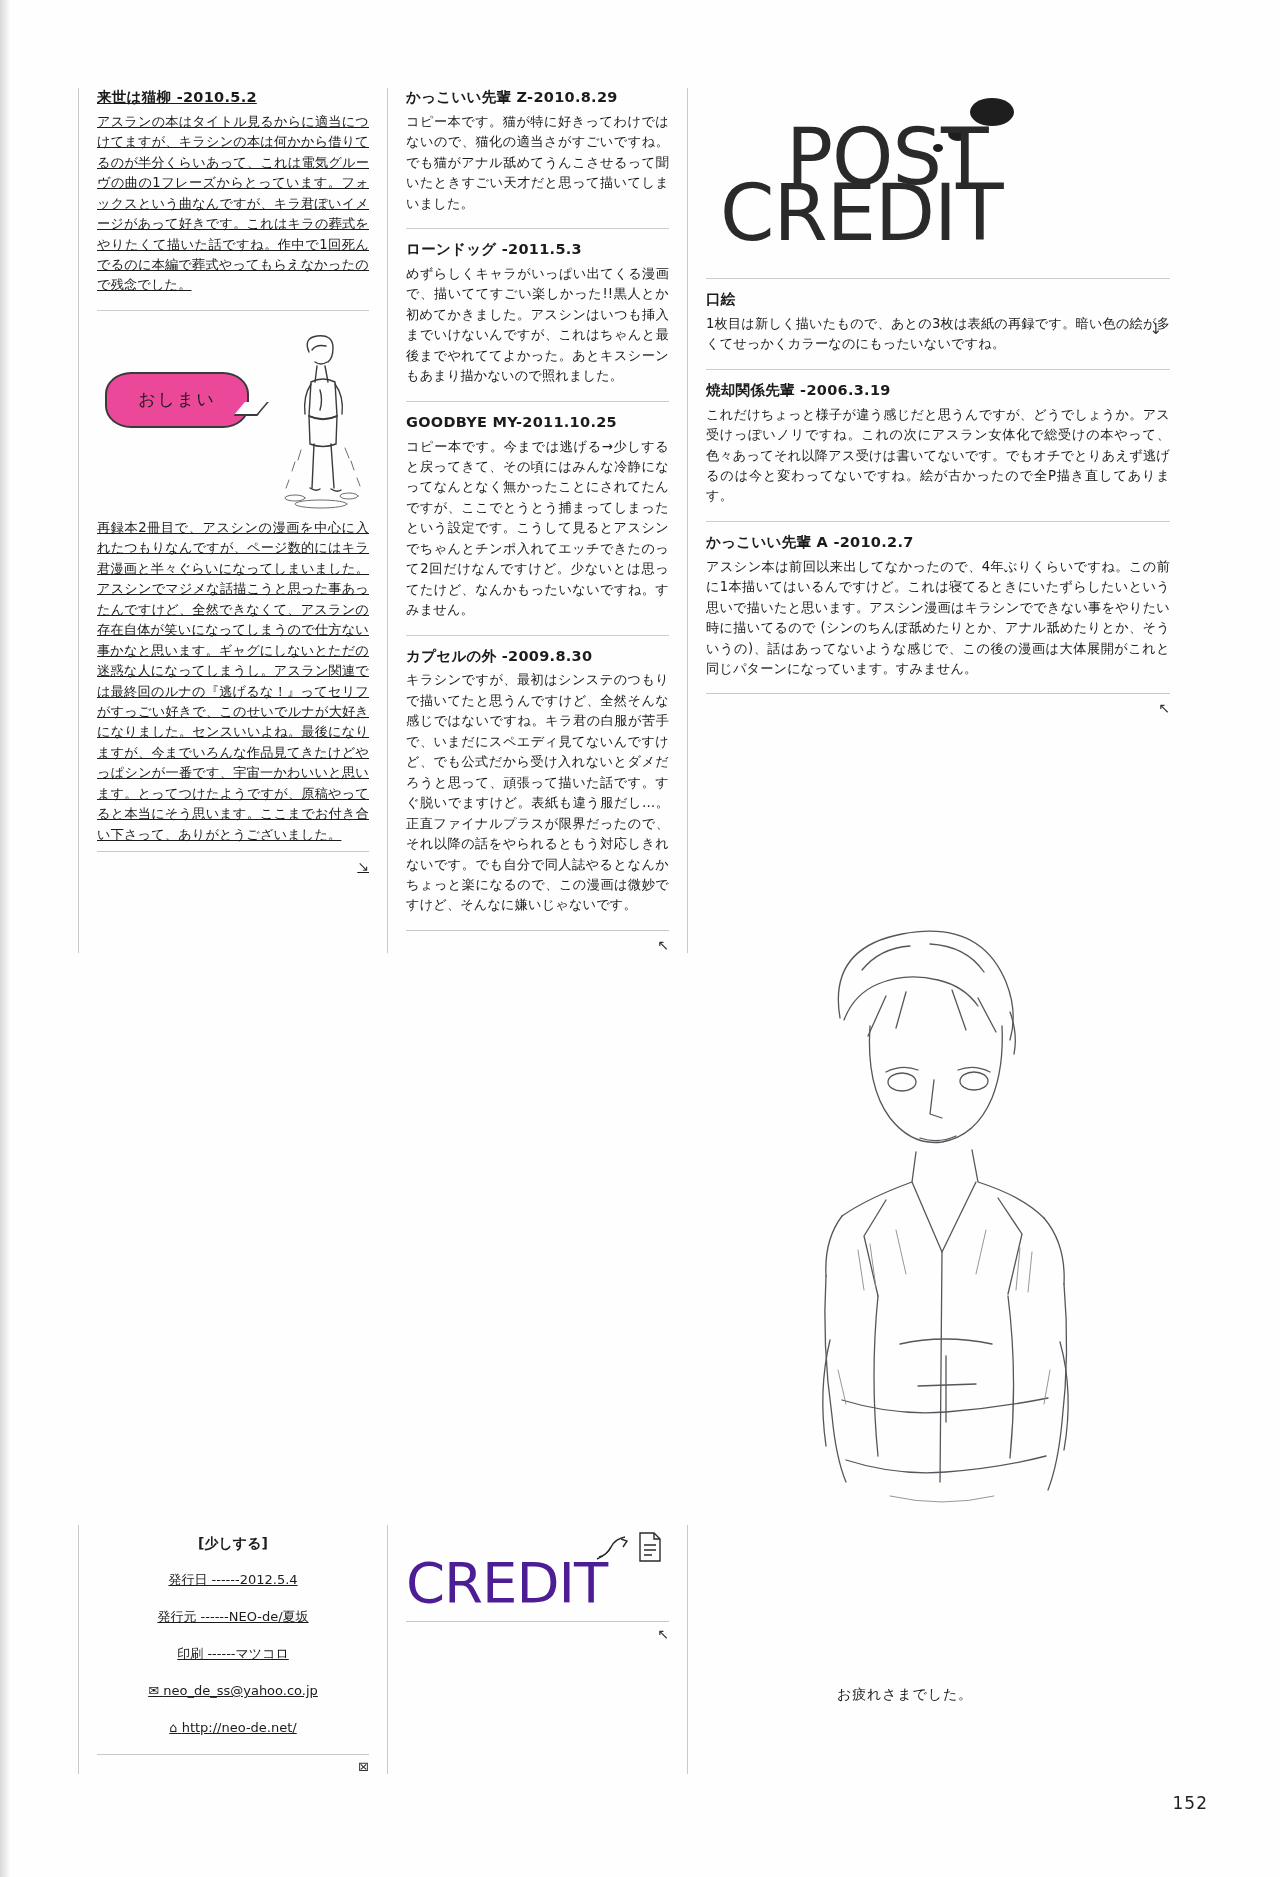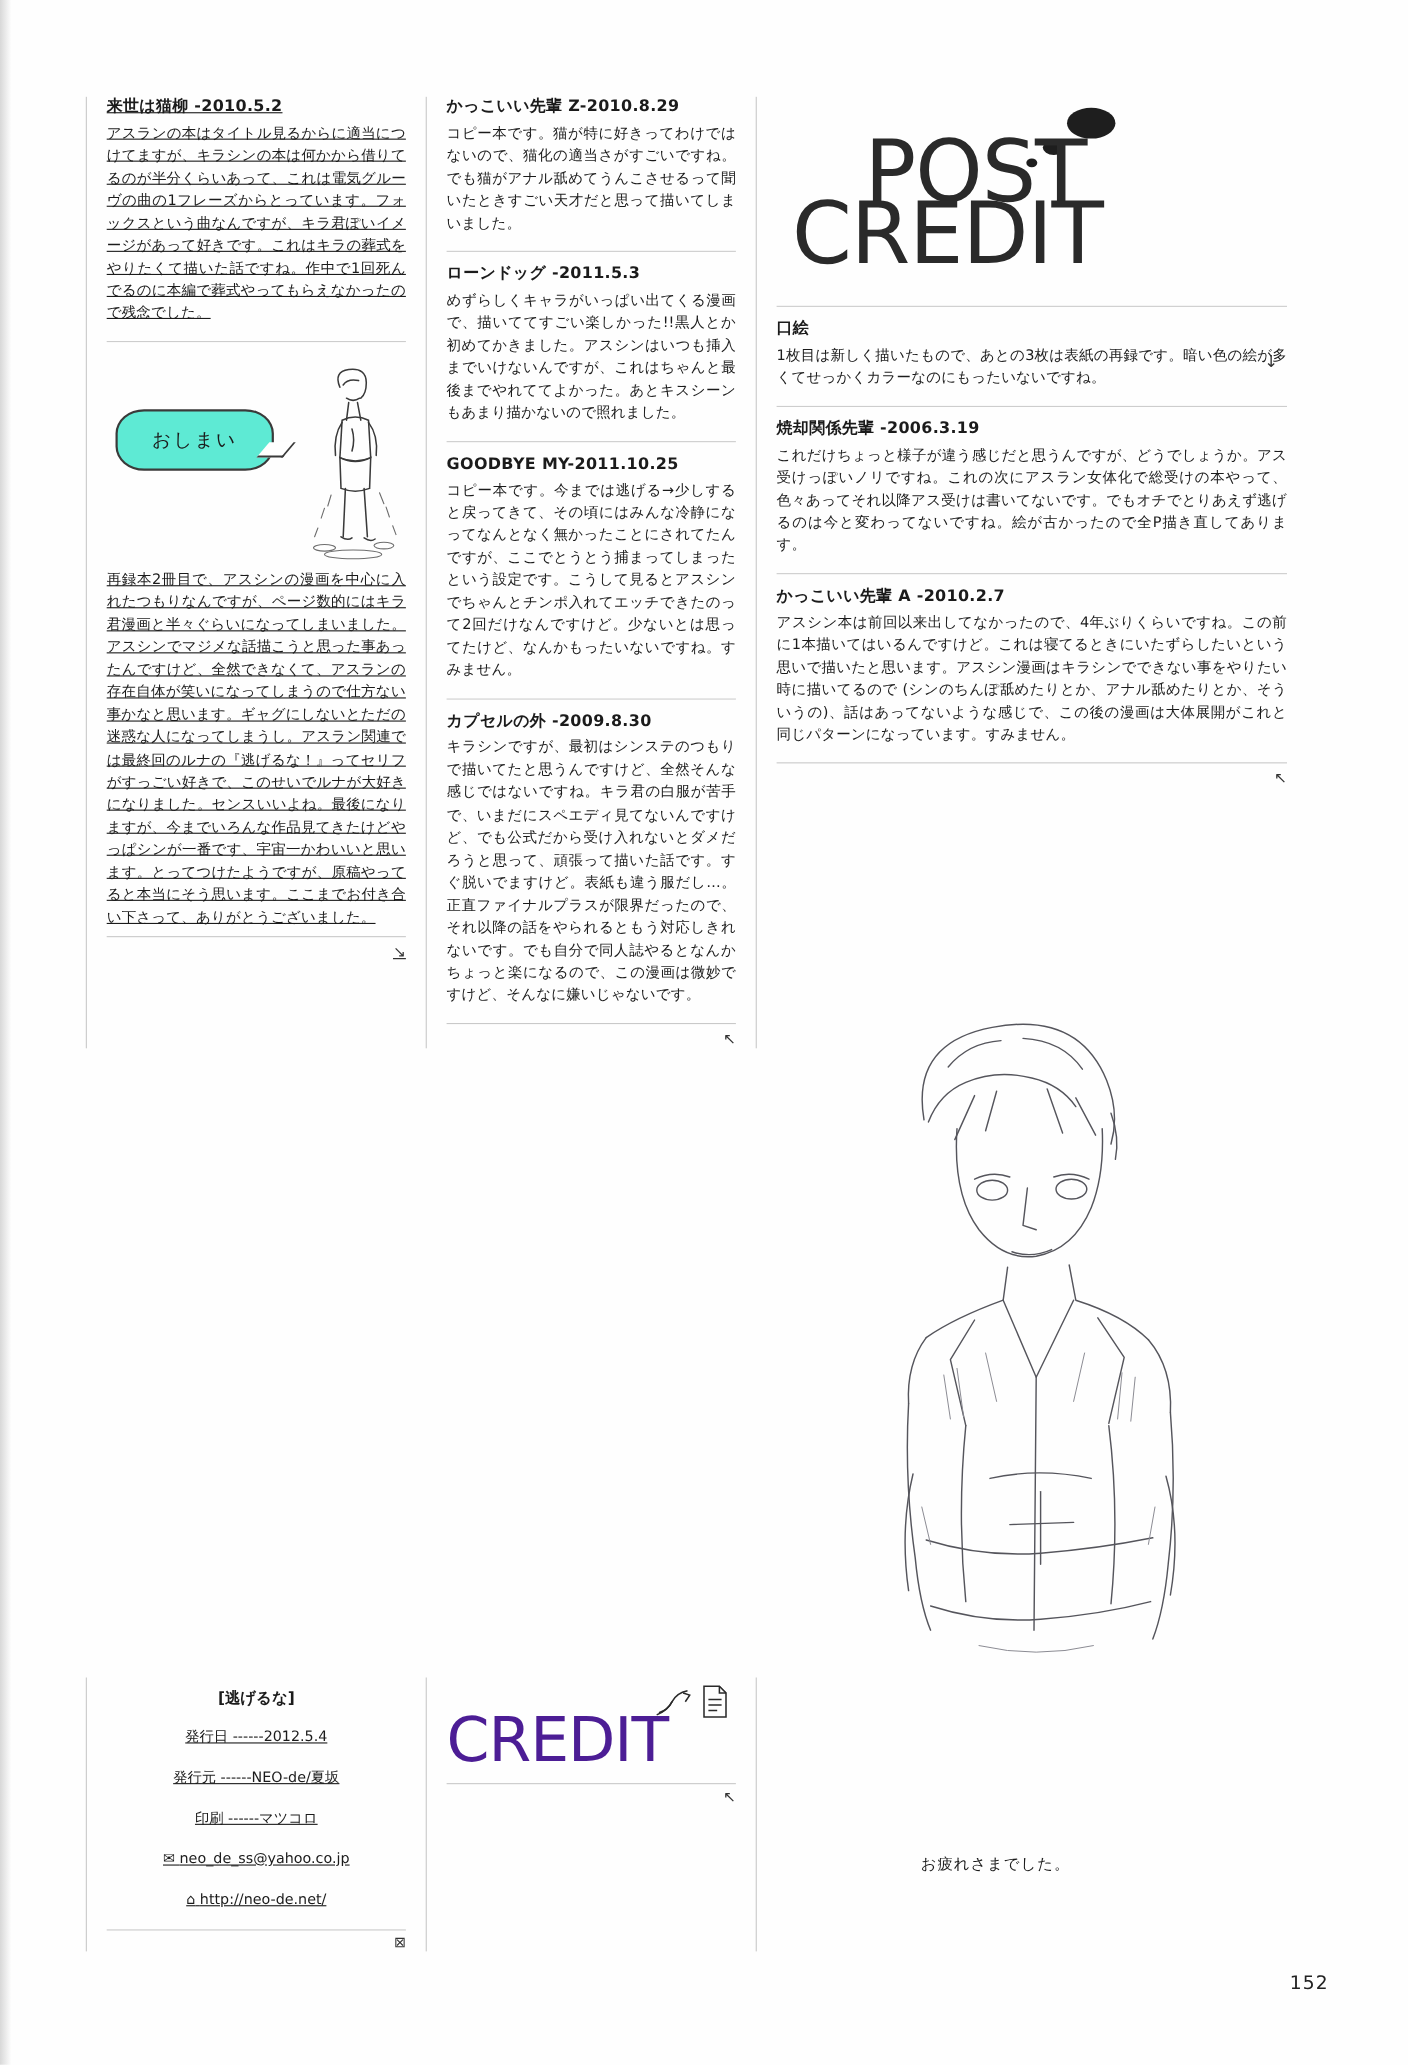--- a/index.html
+++ b/index.html
@@ -77,21 +77,21 @@
     height:190px;
     margin:8px 0 6px 0;
   }
   .balloon{
     position:absolute;left:8px;top:50px;
     width:140px;height:52px;
     border:2px solid #3a3a3a;
     border-radius:26px/22px;
     display:flex;align-items:center;justify-content:center;
     font-size:17px;letter-spacing:2px;
-    background:#5eead4;
+    background:#ec4899;
   }
   .balloon:after{
     content:"";position:absolute;
     right:-16px;top:28px;
     width:22px;height:12px;
     border-bottom:2px solid #3a3a3a;
     border-right:2px solid #3a3a3a;
     transform:skewX(-40deg);
     background:#fff;
   }
@@ -338,21 +338,21 @@
           <path d="M360 470 l-6 34"></path>
         <path d="M200 596 q52 12 104 0"></path>
       </g>
     </g>
   </svg>
 
   <div class="otsukare">お疲れさまでした。</div>
 
   <div class="bottom">
     <div class="b-col-1">
-      <p class="colophon-title">[逃げるな]</p>
+      <p class="colophon-title">[少しする]</p>
       <p class="colophon-line">発行日 ------2012.5.4</p>
       <p class="colophon-line">発行元 ------NEO-de/夏坂</p>
       <p class="colophon-line">印刷 ------マツコロ</p>
       <p class="colophon-line">
         <span>✉</span>
         <span>neo_de_ss@yahoo.co.jp</span>
       </p>
       <p class="colophon-line">
         <span>⌂</span>
         <span>http://neo-de.net/</span>

